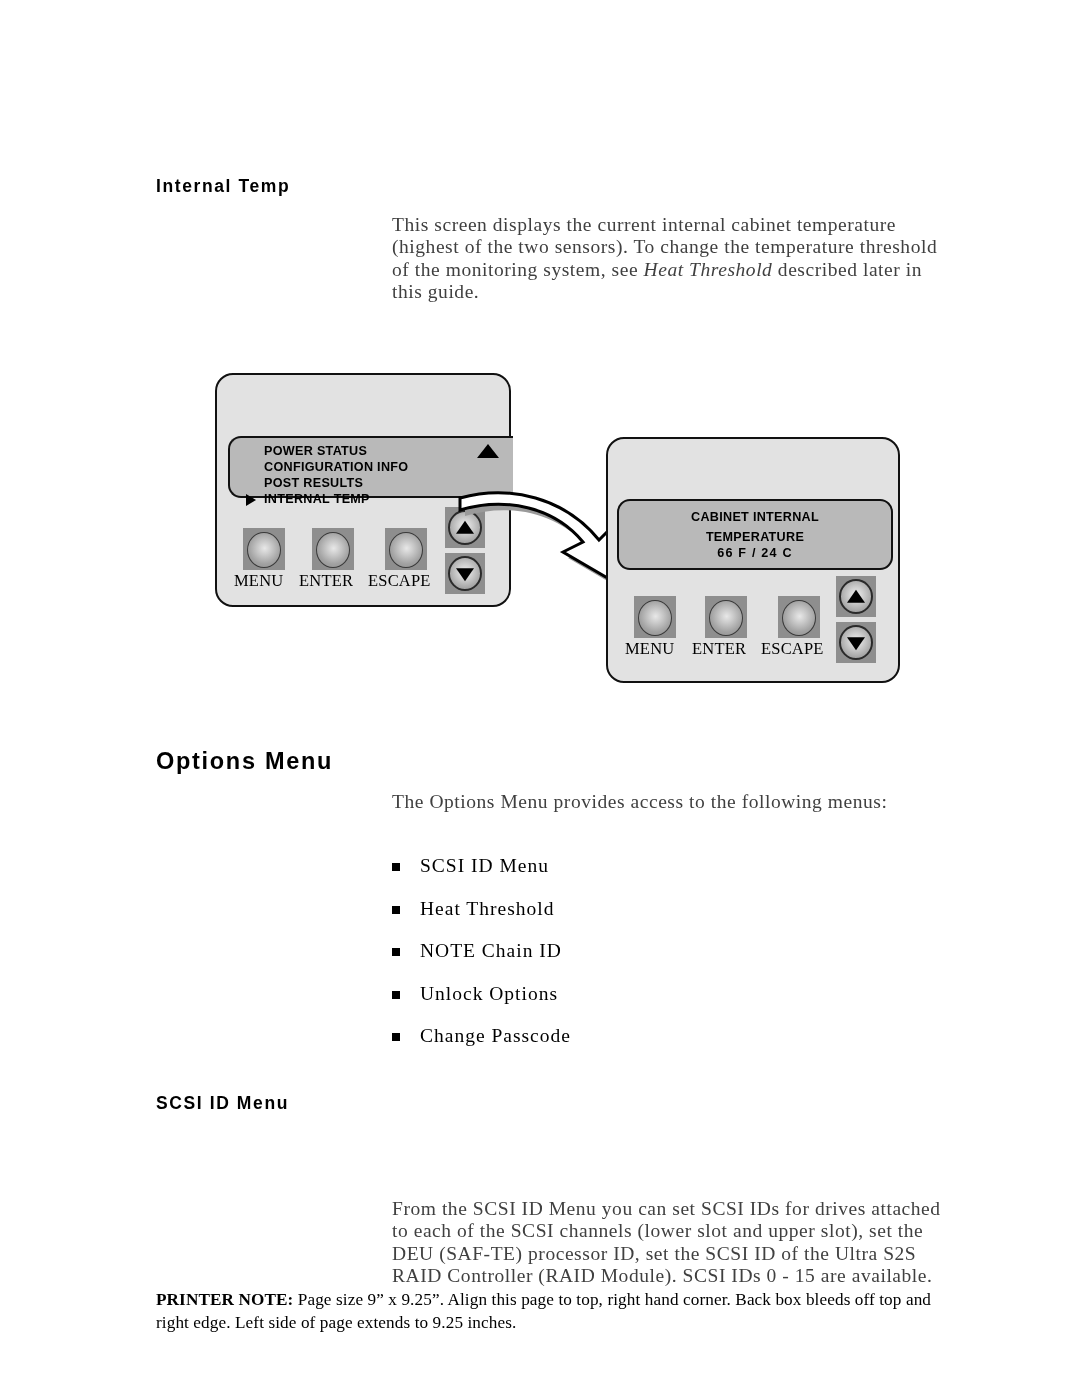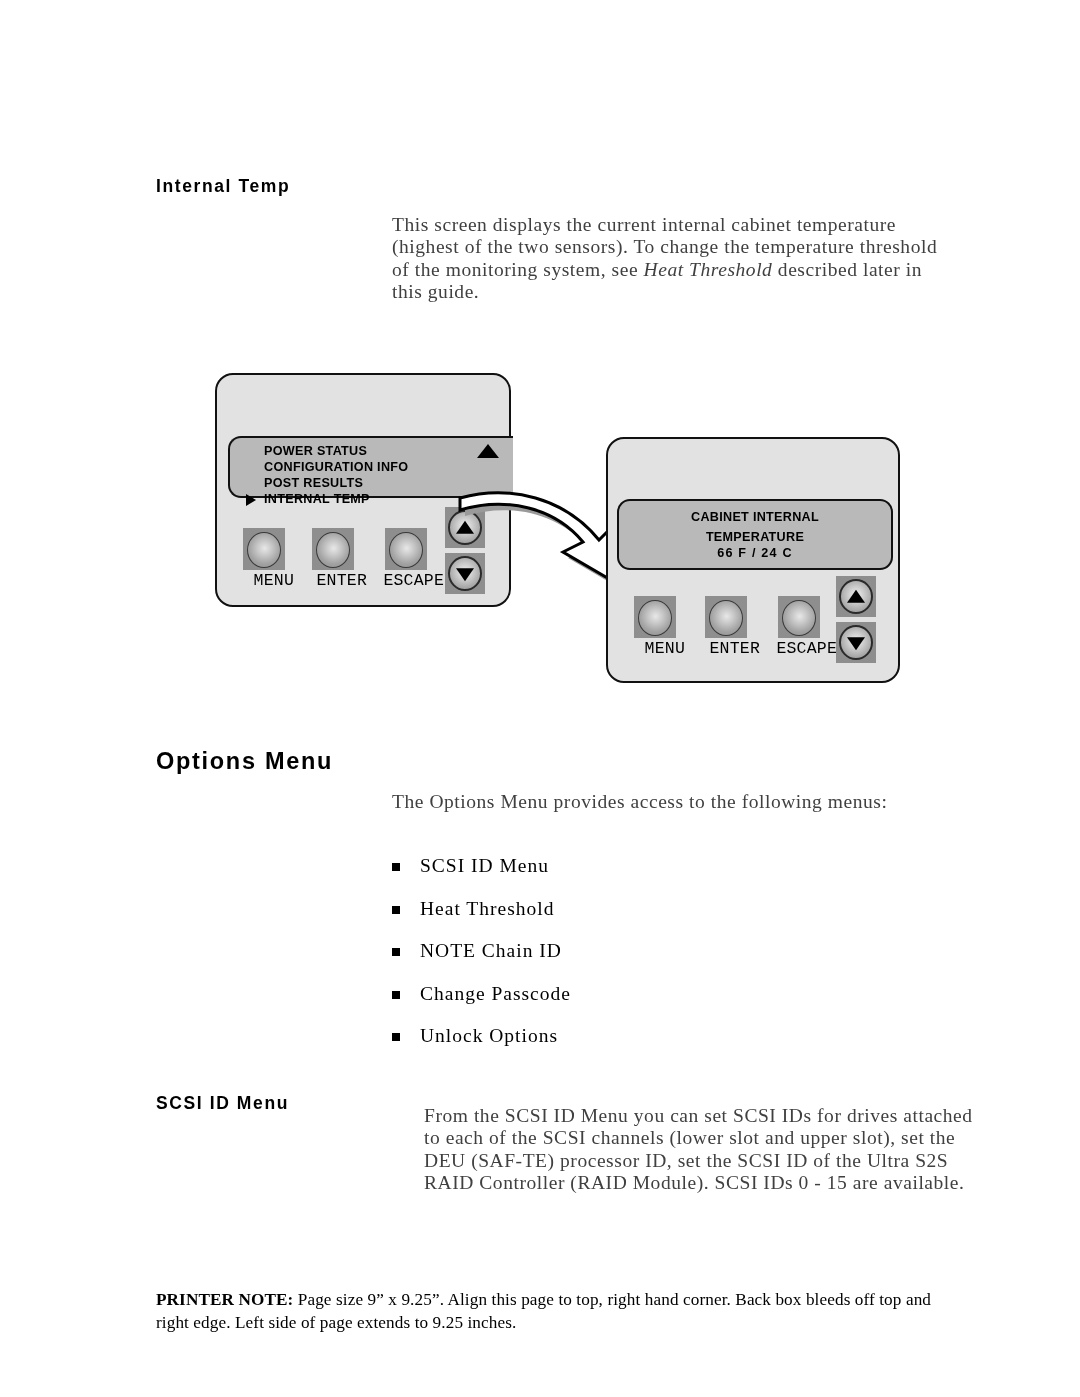--- a/index.html
+++ b/index.html
@@ -43,21 +43,21 @@
     left: 392px;
     width: 560px;
     font-family: "Liberation Serif", serif;
     font-size: 19.5px;
     line-height: 22.3px;
     letter-spacing: 0.55px;
     color: #404040;
   }
   .p-internal-temp { top: 214px; }
   .p-options-menu  { top: 791px; }
-  .p-scsi-id-menu  { top: 1105px; margin-left: 32px; }
+  .p-scsi-id-menu  { top: 1198px; }
   .italic { font-style: italic; }
 
   
   .bullet-list {
     position: absolute;
     left: 392px;
     top: 855px;
     width: 520px;
     margin: 0;
     padding: 0;
@@ -176,26 +176,26 @@
     position: absolute;
     left: 4px; top: 4px;
     width: 34px; height: 36px;
     border-radius: 50%;
     border: 1.5px solid #3a3a3a;
     box-sizing: border-box;
     background: radial-gradient(circle at 52% 45%, #e8e8e8 0%, #c9c9c9 28%, #a2a2a2 62%, #8a8a8a 100%);
   }
   .btn-label {
     position: absolute;
-    font-family: Liberation Mono, monospace;
+    font-family: Liberation Serif, serif;
     font-size: 16.5px;
     letter-spacing: 0.2px;
     color: #000;
     white-space: nowrap;
-    text-align: right;
+    text-align: left;
   }
 
   
   .arrow-pad {
     position: absolute;
     width: 40px;
     height: 41px;
     background: #8e8e8e;
   }
   .arrow-dome {
@@ -338,26 +338,26 @@
     <li>
       <span class="sq"></span>
       <span>Heat Threshold</span>
     </li>
     <li>
       <span class="sq"></span>
       <span>NOTE Chain ID</span>
     </li>
     <li>
       <span class="sq"></span>
+      <span>Unlock Options</span>
+    </li>
+    <li>
+      <span class="sq"></span>
       <span>Change Passcode</span>
     </li>
-    <li>
-      <span class="sq"></span>
-      <span>Unlock Options</span>
-    </li>
   </ul>
 
   <div class="section-heading h-scsi-id-menu">SCSI ID Menu</div>
 
   <div class="body-para p-scsi-id-menu">From the SCSI ID Menu you can set SCSI IDs for drives attached to each of the SCSI channels (lower slot and upper slot), set the DEU (SAF-TE) processor ID, set the SCSI ID of the Ultra S2S RAID Controller (RAID Module). SCSI IDs 0 - 15 are available.</div>
 
   <div class="printer-note"><b>PRINTER NOTE:</b><span> Page size 9” x 9.25”.  Align this page to top, right hand corner. Back box bleeds off top and right edge. Left side of page extends to 9.25 inches.</span></div>
 
 </div>
 

